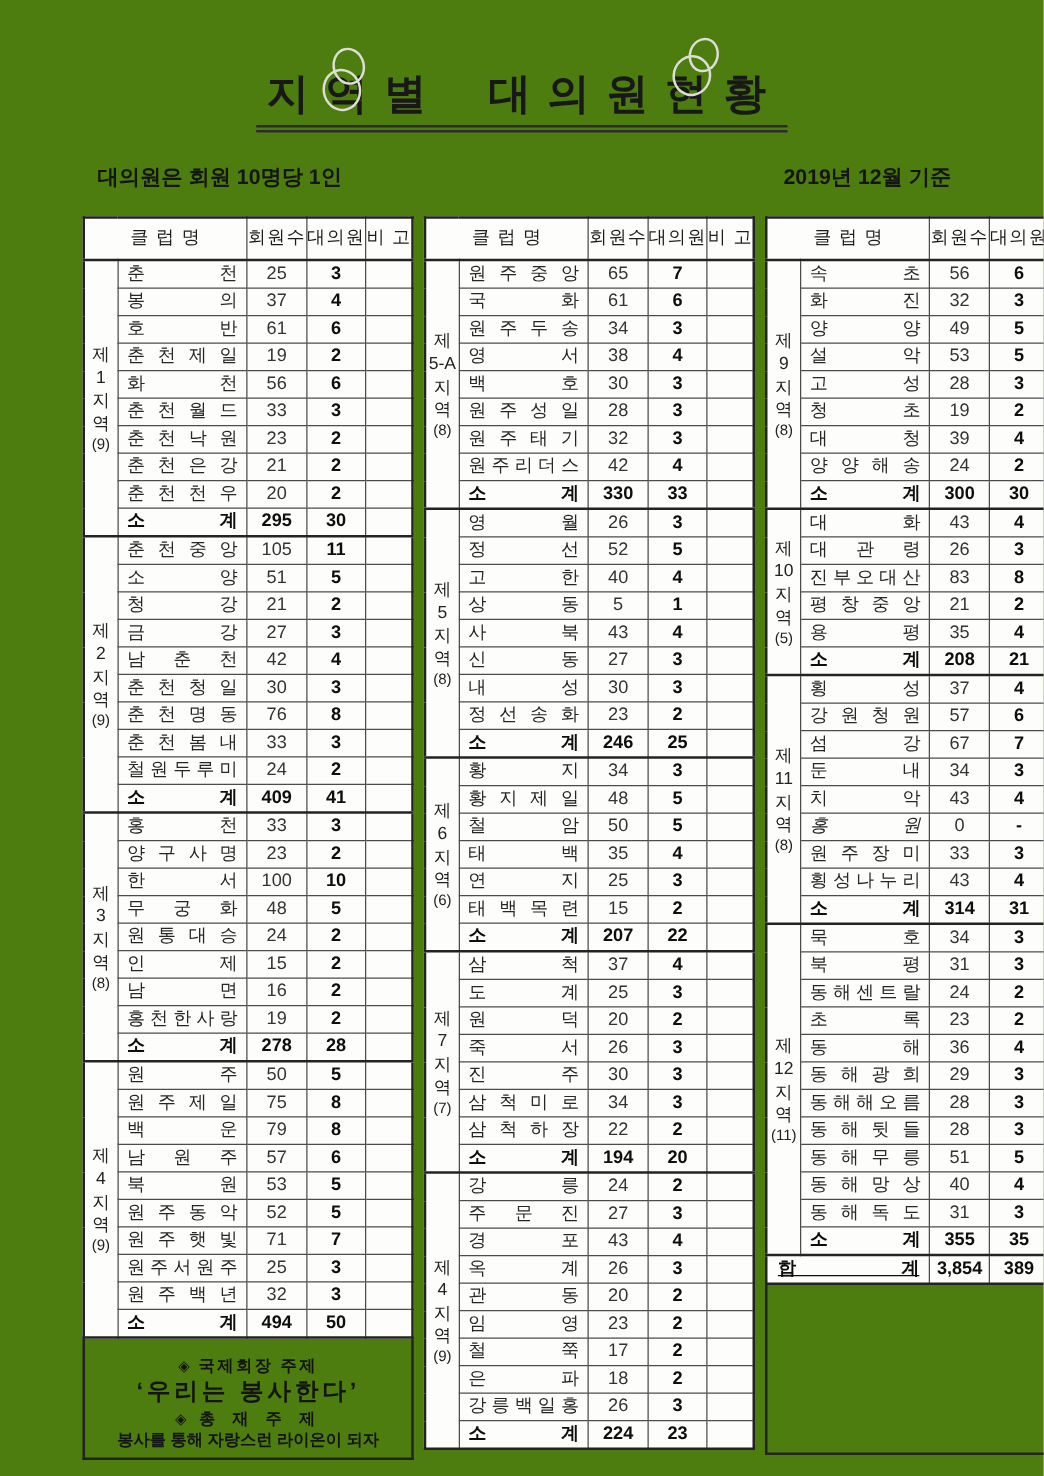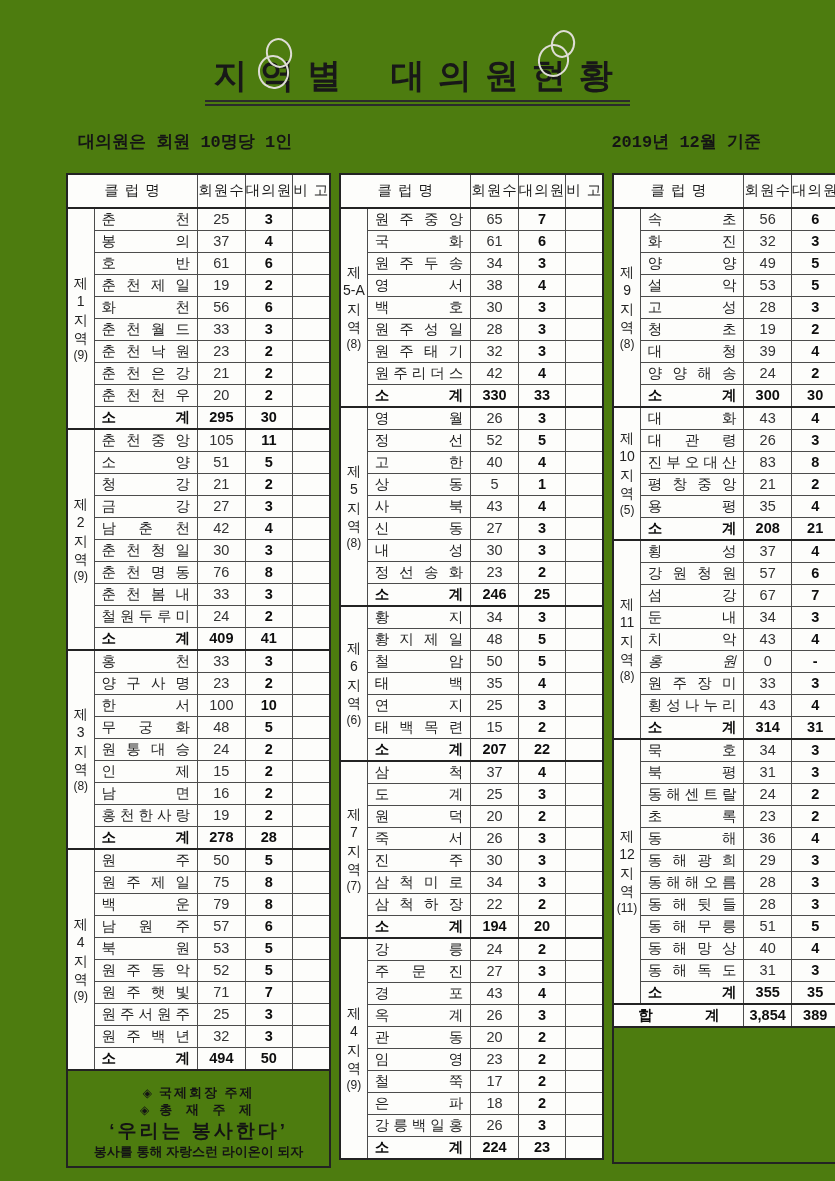--- a/index.html
+++ b/index.html
@@ -10,35 +10,35 @@
   .punch{position:absolute;}
   .pc{position:absolute;border:2px solid #deddd5;border-radius:50%;}
 
   
   .title{width:-moz-fit-content;width:fit-content;margin:58px auto 0 auto;
          font-size:34px;line-height:1.0;font-weight:800;letter-spacing:13px;word-spacing:14px;
          color:#181818;padding:0 4px 8px 8px;border-bottom:6px double #2b2b2b;}
 
   
   .notes{display:flex;justify-content:space-between;margin:24px 74px 0 78px;
-         font-size:17px;font-weight:700;color:#151515;font-family:Liberation Mono, monospace;}
+         font-size:17px;font-weight:700;color:#151515;}
 
   
   .tables{display:flex;align-items:flex-start;gap:8px;margin:20px 0 0 66px;justify-content:space-between;}
   .col{flex:none;}
   table.region-table{border-collapse:collapse;table-layout:fixed;border:2px solid #232323;background:#fdfdfb;}
   .region-table th,.region-table td{border:1px solid #4c4c4c;padding:0;overflow:hidden;
          white-space:nowrap;font-size:14.5px;height:21px;line-height:1.05;}
   .region-table thead th{height:32px;font-weight:400;letter-spacing:1px;}
   .region-table thead{border-bottom:2px solid #232323;}
   .region-table tbody{border-top:2px solid #232323;}
   td.region{vertical-align:middle;text-align:center;font-size:14px;line-height:1.32;color:#222;}
   td.region .paren{font-size:12px;}
   td.name{text-align:justify;text-align-last:justify;padding:0 7px;color:#262626;}
-  td.name.wide{padding:0 24px;}
+  td.name.wide{padding:0 8px;text-decoration:underline;}
   td.num{text-align:center;color:#333;}
   td.dele{font-weight:700;color:#0e0e0e;}
   tr.sub td, tr.grand td{font-weight:700;color:#0e0e0e;}
   td.italic{font-style:italic;}
 
   
   .footer-box{border:2px solid #232323;border-top:0;text-align:center;padding:14px 1px 5px 1px;}
   .fline{font-weight:700;color:#141414;}
   .f1{font-size:13px;line-height:1.3;letter-spacing:2px;}
   .f2{font-size:19px;line-height:1.3;letter-spacing:3px;}
@@ -354,22 +354,22 @@
             <tr class="sub">
               <td class="name">소 계</td>
               <td class="num">494</td>
               <td class="num dele">50</td>
               <td class="note"></td>
             </tr>
           </tbody>
         </table>
         <div class="footer-box">
           <div class="fline f1"><span class="diamond">◈</span>국제회장 주제</div>
+          <div class="fline f2">‘우리는 봉사한다’</div>
           <div class="fline f3"><span class="diamond">◈</span>총 재  주 제</div>
-          <div class="fline f2">‘우리는 봉사한다’</div>
           <div class="fline f4">봉사를 통해 자랑스런 라이온이 되자</div>
         </div>
       </div>
       <div class="col">
         <table class="region-table">
           <colgroup>
             <col style="width: 27px;">
             <col style="width: 80px;">
             <col style="width: 41px;">
             <col style="width: 42px;">

